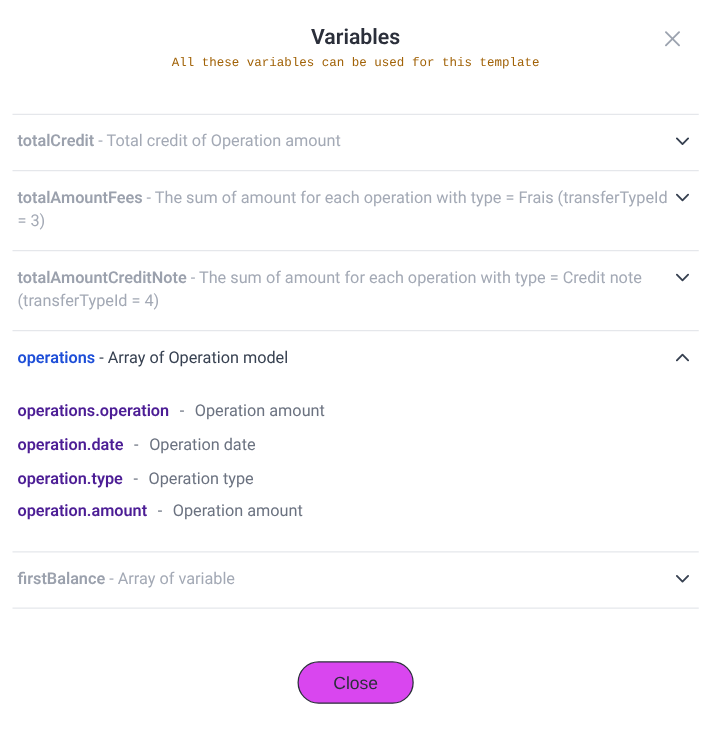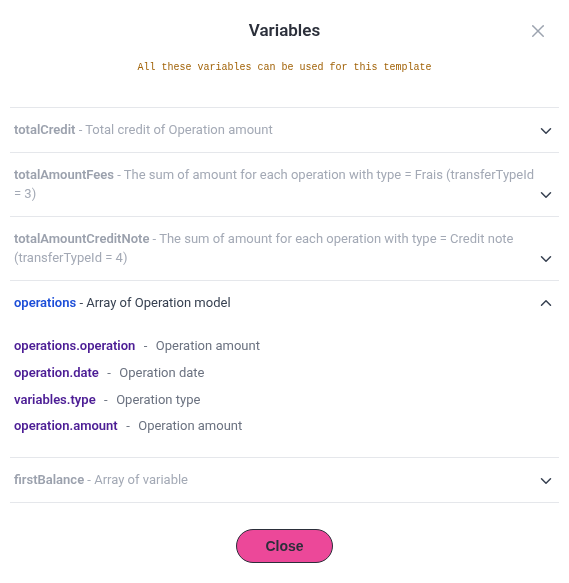--- a/index.html
+++ b/index.html
@@ -24,21 +24,21 @@
     }
     .header {
       padding: 20px 20px 8px 20px;
       text-align: center;
       position: relative;
     }
     .title {
       font-size: 17px;
       font-weight: 600;
       color: #2b2f3a;
-      margin-bottom: 22px;
+      margin-bottom: 6px;
     }
     .subtitle {
       font-size: 10px;
       color: #a16207;
       font-family: Liberation Mono, monospace;
     }
     .close-icon {
       position: absolute;
       top: 22px;
       right: 22px;
@@ -54,21 +54,21 @@
     }
     .top-divider {
       border-top: 1px solid #e5e7eb;
       margin-top: 26px;
     }
     .accordion-item {
       border-bottom: 1px solid #e5e7eb;
     }
     .accordion-header {
       display: flex;
-      align-items: flex-end;
+      align-items: flex-start;
       padding: 12px 4px;
       cursor: pointer;
       gap: 2px;
     }
     .accordion-text {
       flex: 1;
       font-size: 13px;
       line-height: 1.5;
       color: #a3a9b5;
     }
@@ -105,24 +105,24 @@
       color: #6b7280;
       margin: 0 2px;
     }
     .footer {
       padding: 14px 0 20px 0;
       display: flex;
       justify-content: center;
     }
     .close-button {
       border: 1.5px solid #2b2f3a;
-      background: #ec4899;
+      background: #d946ef;
       color: #2b2f3a;
       font-size: 14px;
-      font-weight: 700;
+      font-weight: 400;
       padding: 8px 28px;
       border-radius: 999px;
       cursor: pointer;
     }
   </style>
 </head>
 <body>
 
 <div class="modal">
 
@@ -191,21 +191,21 @@
         </div>
       </div>
       <div class="accordion-content">
         <div class="child-row">
           <span class="child-name">operations.operation</span><span class="child-sep">&nbsp; - &nbsp;</span><span>Operation amount</span>
         </div>
         <div class="child-row">
           <span class="child-name">operation.date</span><span class="child-sep">&nbsp; - &nbsp;</span><span>Operation date</span>
         </div>
         <div class="child-row">
-          <span class="child-name">variables.type</span><span class="child-sep">&nbsp; - &nbsp;</span><span>Operation type</span>
+          <span class="child-name">operation.type</span><span class="child-sep">&nbsp; - &nbsp;</span><span>Operation type</span>
         </div>
         <div class="child-row">
           <span class="child-name">operation.amount</span><span class="child-sep">&nbsp; - &nbsp;</span><span>Operation amount</span>
         </div>
       </div>
     </div>
 
     <div class="accordion-item">
       <div class="accordion-header">
         <div class="accordion-text">

